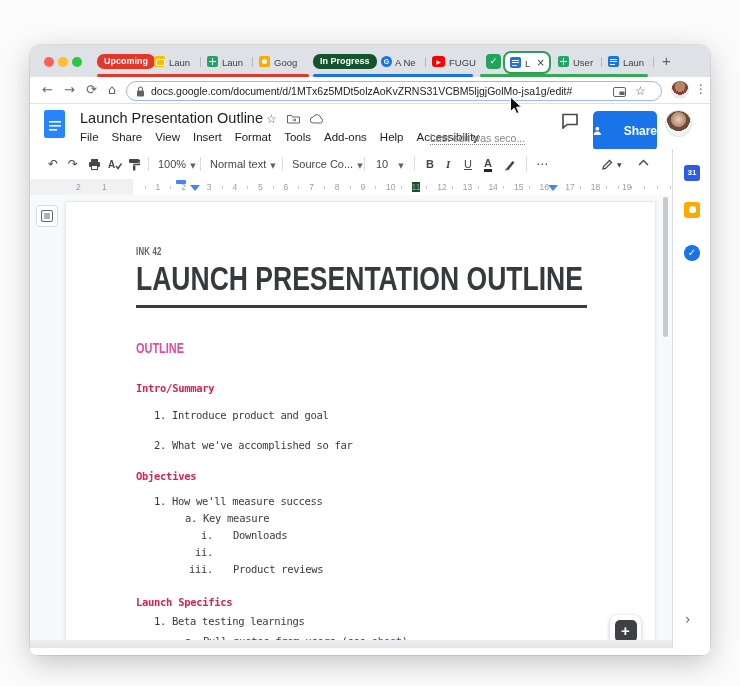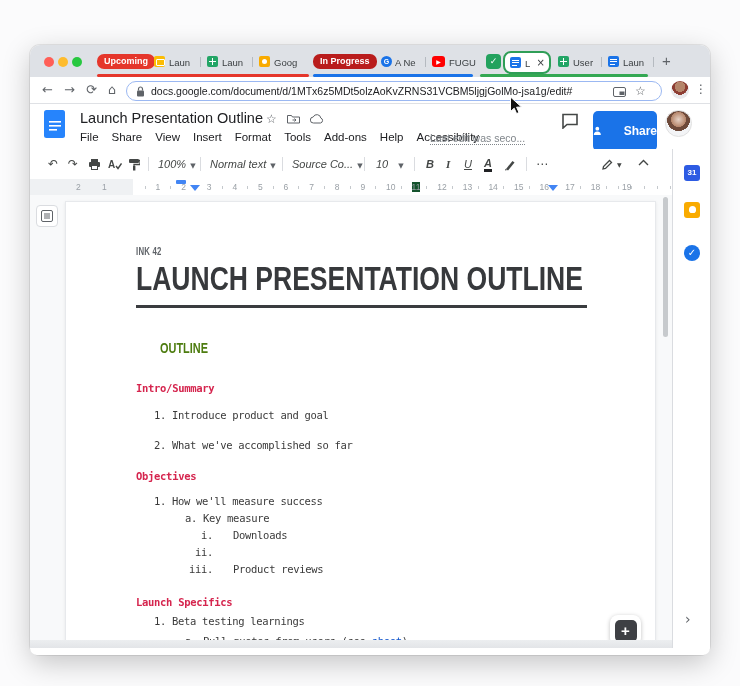--- a/index.html
+++ b/index.html
@@ -7,21 +7,21 @@
 
   .window { position:absolute; left:30px; top:45px; width:680px; height:610px;
     border-radius:10px; background:#fff; box-shadow:0 8px 28px rgba(0,0,0,.22), 0 0 0 1px rgba(0,0,0,.08); }
 
   
   .tabstrip { position:absolute; left:0; top:0; width:680px; height:32px; background:#dee1e6; border-radius:10px 10px 0 0; }
   .light { position:absolute; top:12px; width:10px; height:10px; border-radius:50%; }
   .l-red{ left:14px; background:#ff5f57; } .l-yel{ left:28px; background:#febc2e; } .l-grn{ left:42px; background:#28c840; }
   .group-pill { position:absolute; top:9px; height:15px; line-height:15px; padding:0 7px; border-radius:7px; color:#fff; font-size:9px; font-weight:bold; }
   .pill-red { left:67px; background:#e5362b; }
-  .pill-blue { left:283px; background:#b91c1c; }
+  .pill-blue { left:283px; background:#14532d; }
   .tab-label { position:absolute; top:12px; font-size:9.5px; color:#3c4043; white-space:nowrap; overflow:hidden; }
   .tab-divider { position:absolute; top:12px; width:1px; height:10px; background:#9aa0a6; opacity:.6; }
   .favicon { position:absolute; top:11px; width:11px; height:11px; }
   .fav-slides { background:#fbbc04; border-radius:2px; } .fav-slides::after{ content:""; position:absolute; left:2px; top:3px; width:7px; height:5px; border:1.5px solid #fff; border-radius:1px;}
   .fav-sheets { background:#23a566; border-radius:2px; } .fav-sheets::after{ content:""; position:absolute; left:2px; top:2px; width:7px; height:7px; background:
       linear-gradient(#fff,#fff) 0 3px/7px 1px no-repeat, linear-gradient(#fff,#fff) 3px 0/1px 7px no-repeat; }
   .fav-goog { background:#f9ab00; border-radius:2px; } .fav-goog::after{ content:""; position:absolute; left:3px; top:3px; width:5px; height:5px; background:#fff; border-radius:50%; }
   .fav-gcircle { background:#1a73e8; border-radius:50%; color:#fff; font-size:7px; font-weight:bold; text-align:center; line-height:11px; }
   .fav-yt { background:#f00; border-radius:3px; color:#fff; font-size:6px; text-align:center; line-height:11px; font-family:"DejaVu Sans",sans-serif; }
   .fav-docs { background:#1a73e8; border-radius:2px; } .fav-docs::after{ content:""; position:absolute; left:2px; top:2.5px; width:7px; height:6px; background:
@@ -59,21 +59,21 @@
   .last-edit { position:absolute; left:400px; top:28px; font-size:10.5px; color:#80868b; border-bottom:1px dotted #80868b; }
   .comment-btn { position:absolute; left:531px; top:9px; color:#444746; }
   .share-btn { position:absolute; left:563px; top:7px; width:64px; height:40px; background:#1a73e8; border-radius:5px; color:#fff;
      display:flex; align-items:center; justify-content:center; gap:22px; font-size:12px; font-weight:bold; }
   .avatar-lg { position:absolute; left:635px; top:6px; width:27px; height:27px; border-radius:50%;
      background: radial-gradient(circle at 50% 34%, #c2907169 0, #b5856a 36%, #6e4a3a 37% 55%, #f3f4f6 56%); border:1px solid #e0e0e0; }
 
   
   .toolbar { position:absolute; left:0; top:104px; width:642px; height:30px; background:#fff; }
   .tb { position:absolute; top:8px; color:#444746; font-size:12px; font-family:"DejaVu Sans",sans-serif; }
-  .tb-txt { position:absolute; top:9px; color:#444746; font-size:11px; font-family:"Liberation Sans",sans-serif; white-space:nowrap;font-style:italic; }
+  .tb-txt { position:absolute; top:9px; color:#444746; font-size:11px; font-family:"Liberation Sans",sans-serif; white-space:nowrap; }
   .tb-sep { position:absolute; top:8px; width:1px; height:14px; background:#dadce0; }
   .dd-arrow { font-size:7px; color:#5f6368; margin-left:4px; font-family:"DejaVu Sans",sans-serif; }
   .tb-b { font-weight:bold; font-family:"Liberation Sans",sans-serif; }
   .tb-i { font-style:italic; font-family:"Liberation Serif",serif; font-weight:bold;}
   .tb-u { text-decoration:underline; font-family:"Liberation Sans",sans-serif; }
   .tb-a { font-family:"Liberation Sans",sans-serif; font-weight:bold; border-bottom:3px solid #202124; line-height:11px; }
 
   
   .ruler { position:absolute; left:0; top:134px; width:660px; height:16px; background:#fff; }
   .ruler-grey { position:absolute; left:0; top:0; width:103px; height:16px; background:#eff1f3; }
@@ -85,21 +85,21 @@
   .ind-left { left:160px; } .ind-right { left:518px; }
 
   
   .docarea { position:absolute; left:0; top:150px; width:642px; height:453px; background:#f8f9fa; overflow:hidden; }
   .outline-toggle { position:absolute; left:6px; top:10px; width:22px; height:22px; border:1px solid #dadce0; border-radius:4px; background:#fff; color:#5f6368; display:flex; align-items:center; justify-content:center; }
   .page { position:absolute; left:35px; top:6px; width:591px; height:445px; background:#fff; border:1px solid #e7e9ec; box-shadow:0 1px 3px rgba(0,0,0,.08); overflow:hidden; padding:44px 70px 0 70px; }
   .cond { display:inline-block; transform:scaleX(.78); transform-origin:0 50%; white-space:nowrap; }
   .kicker { font-size:10px; color:#5f6368; font-weight:bold; letter-spacing:.3px; }
   .big-title { font-size:34px; font-weight:bold; color:#37393c; margin-top:3px; line-height:1.08; }
   .title-rule { width:451px; border-top:3px solid #3a3c3f; margin-top:8px; }
-  .outline-h { font-size:14px; font-weight:bold; color:#4d7c0f; margin-top:32px;margin-left:24px; }
+  .outline-h { font-size:14px; font-weight:bold; color:#ec4899; margin-top:32px; }
   .mono { font-family:"DejaVu Sans Mono","Liberation Mono",monospace; font-size:10.5px; color:#3a3a3a; line-height:13px; letter-spacing:-.3px; }
   .sec-h { color:#d5254e; font-weight:bold; }
   .mline { display:flex; }
   .mk { text-align:right; flex:none; }
   .lvl1 { padding-left:17px; } .lvl1 .mk { width:13px; margin-right:6px; }
   .lvl2 { padding-left:48px; } .lvl2 .mk { width:13px; margin-right:6px; }
   .lvl3 { padding-left:45px; } .lvl3 .mk { width:32px; margin-right:20px; }
   .doclink { color:#1155cc; text-decoration:underline; }
   .mt26{margin-top:26px;} .mt14{margin-top:14px;} .mt17{margin-top:17px;} .mt18{margin-top:18px;} .mt12{margin-top:12px;}
   .mt4{margin-top:4px;} .mt20{margin-top:20px;} .mt6{margin-top:6px;} .mt7{margin-top:7px;}

